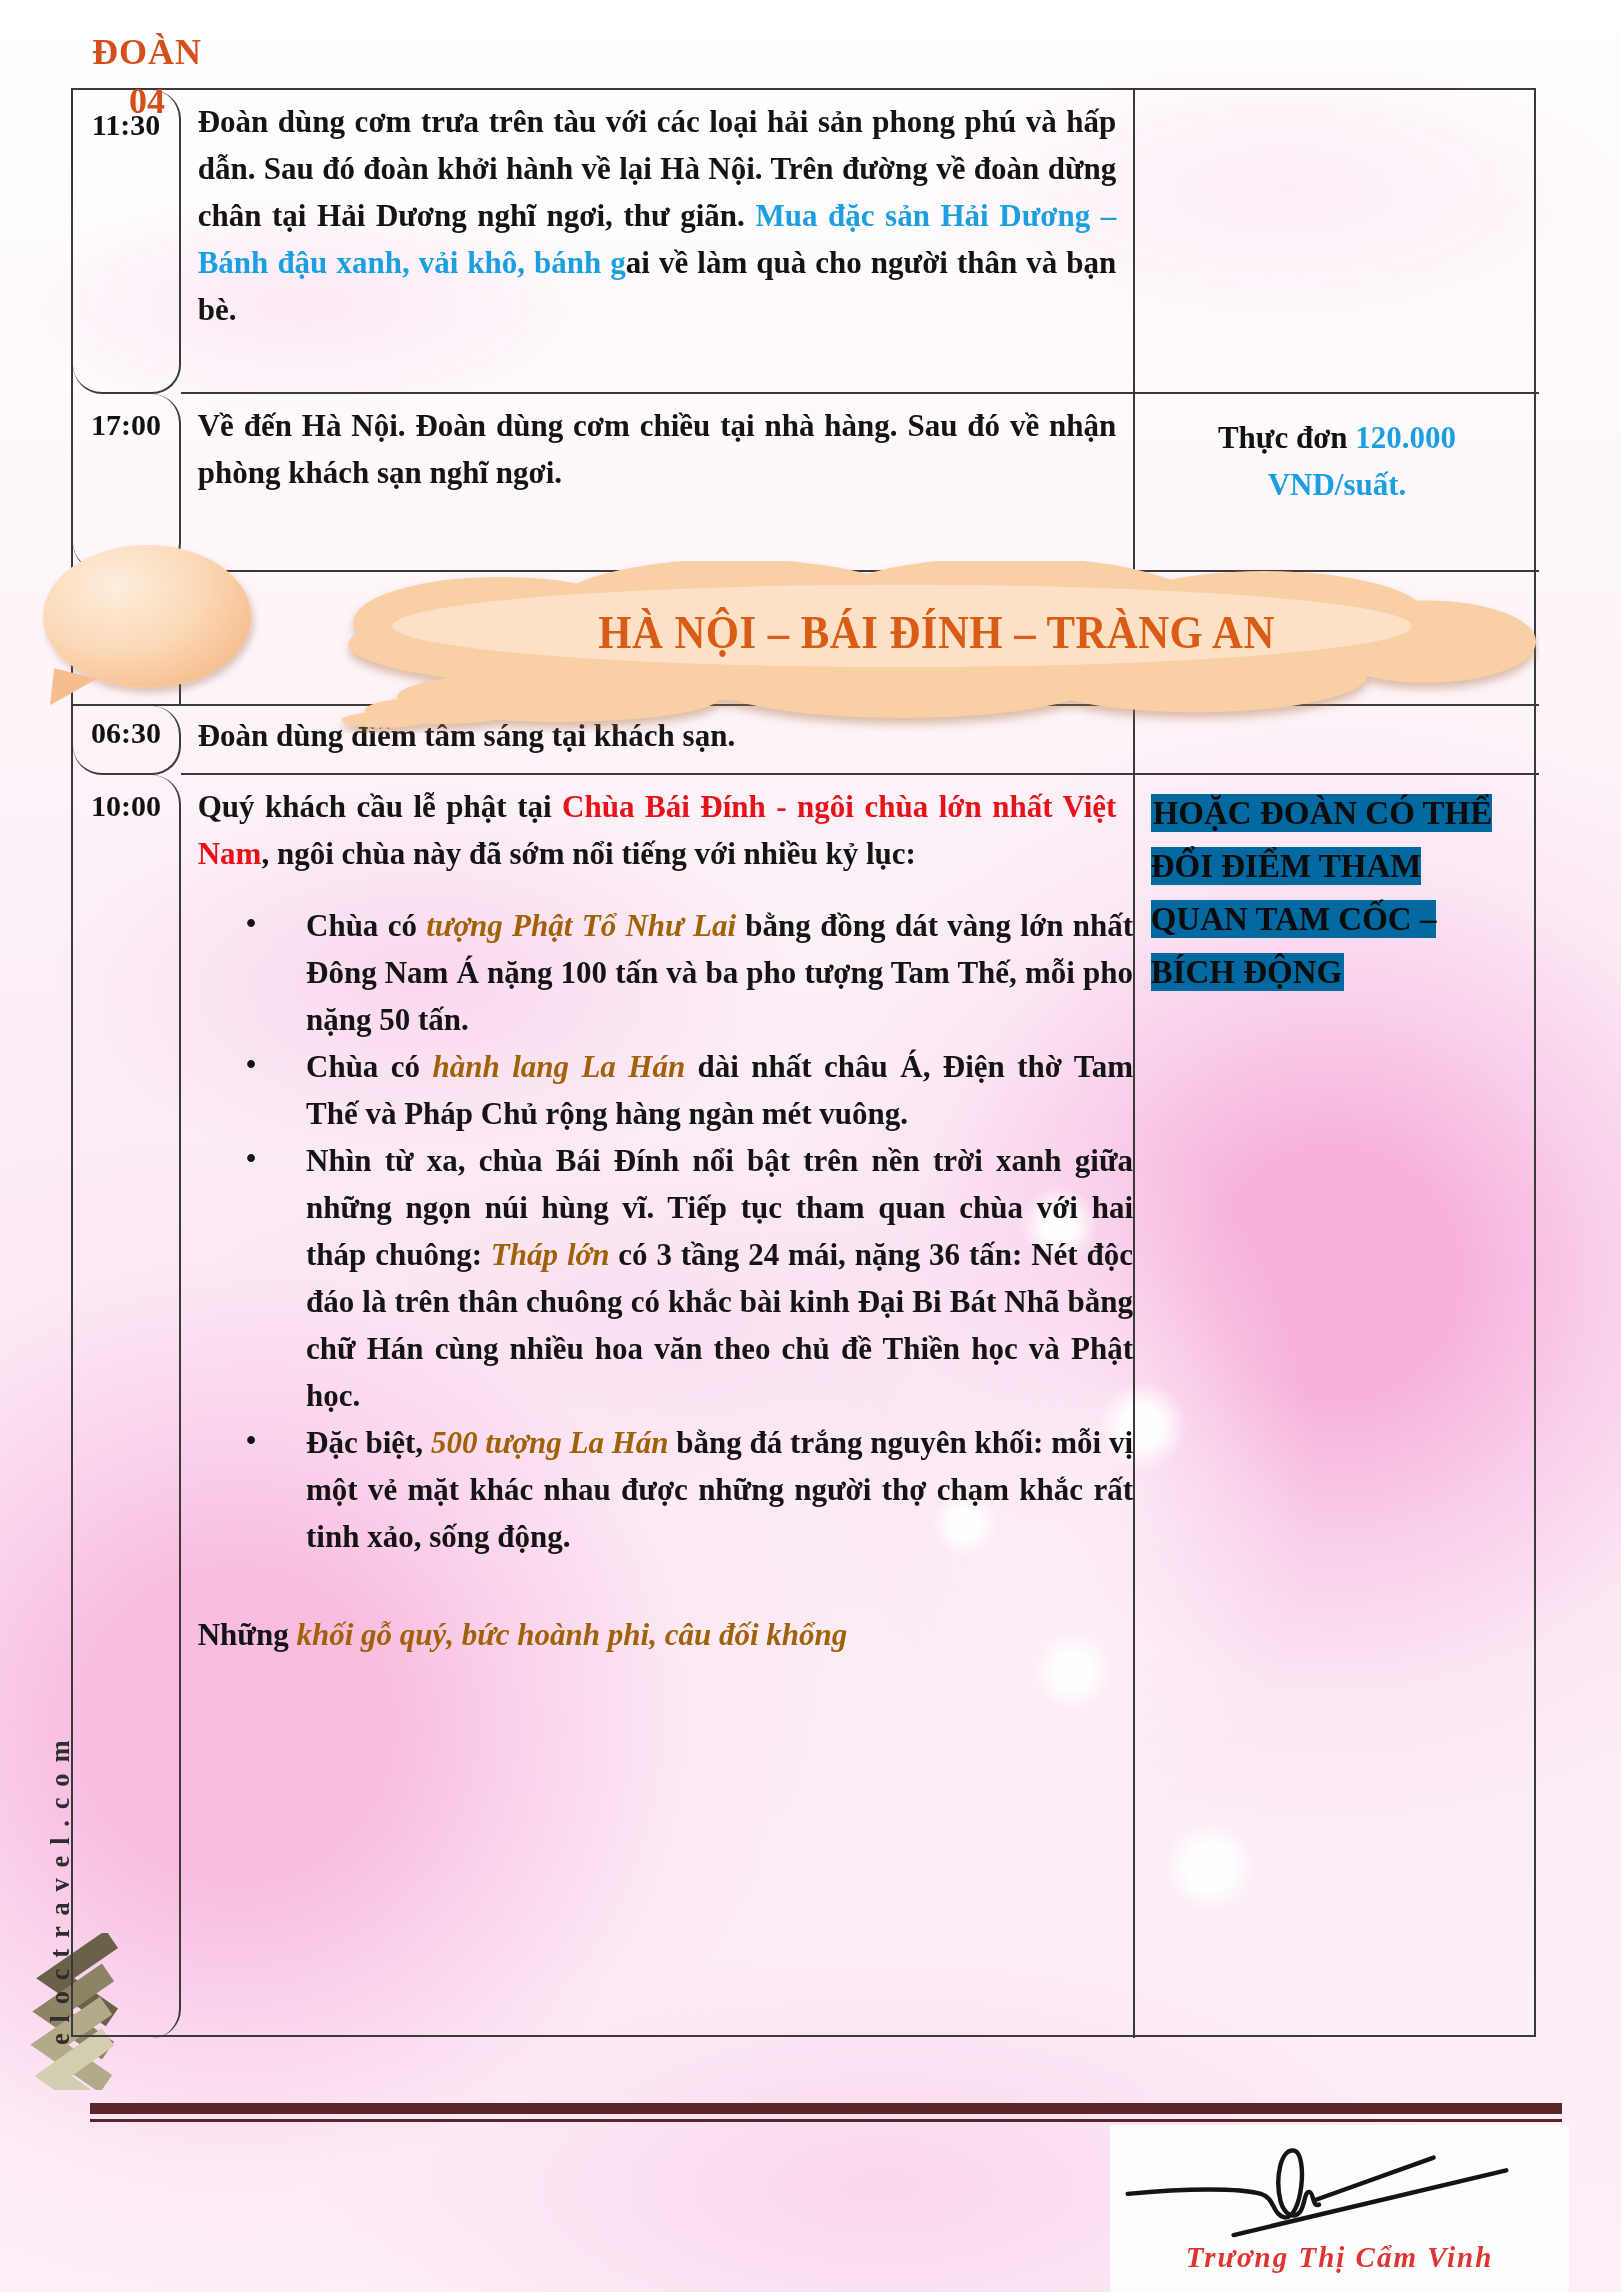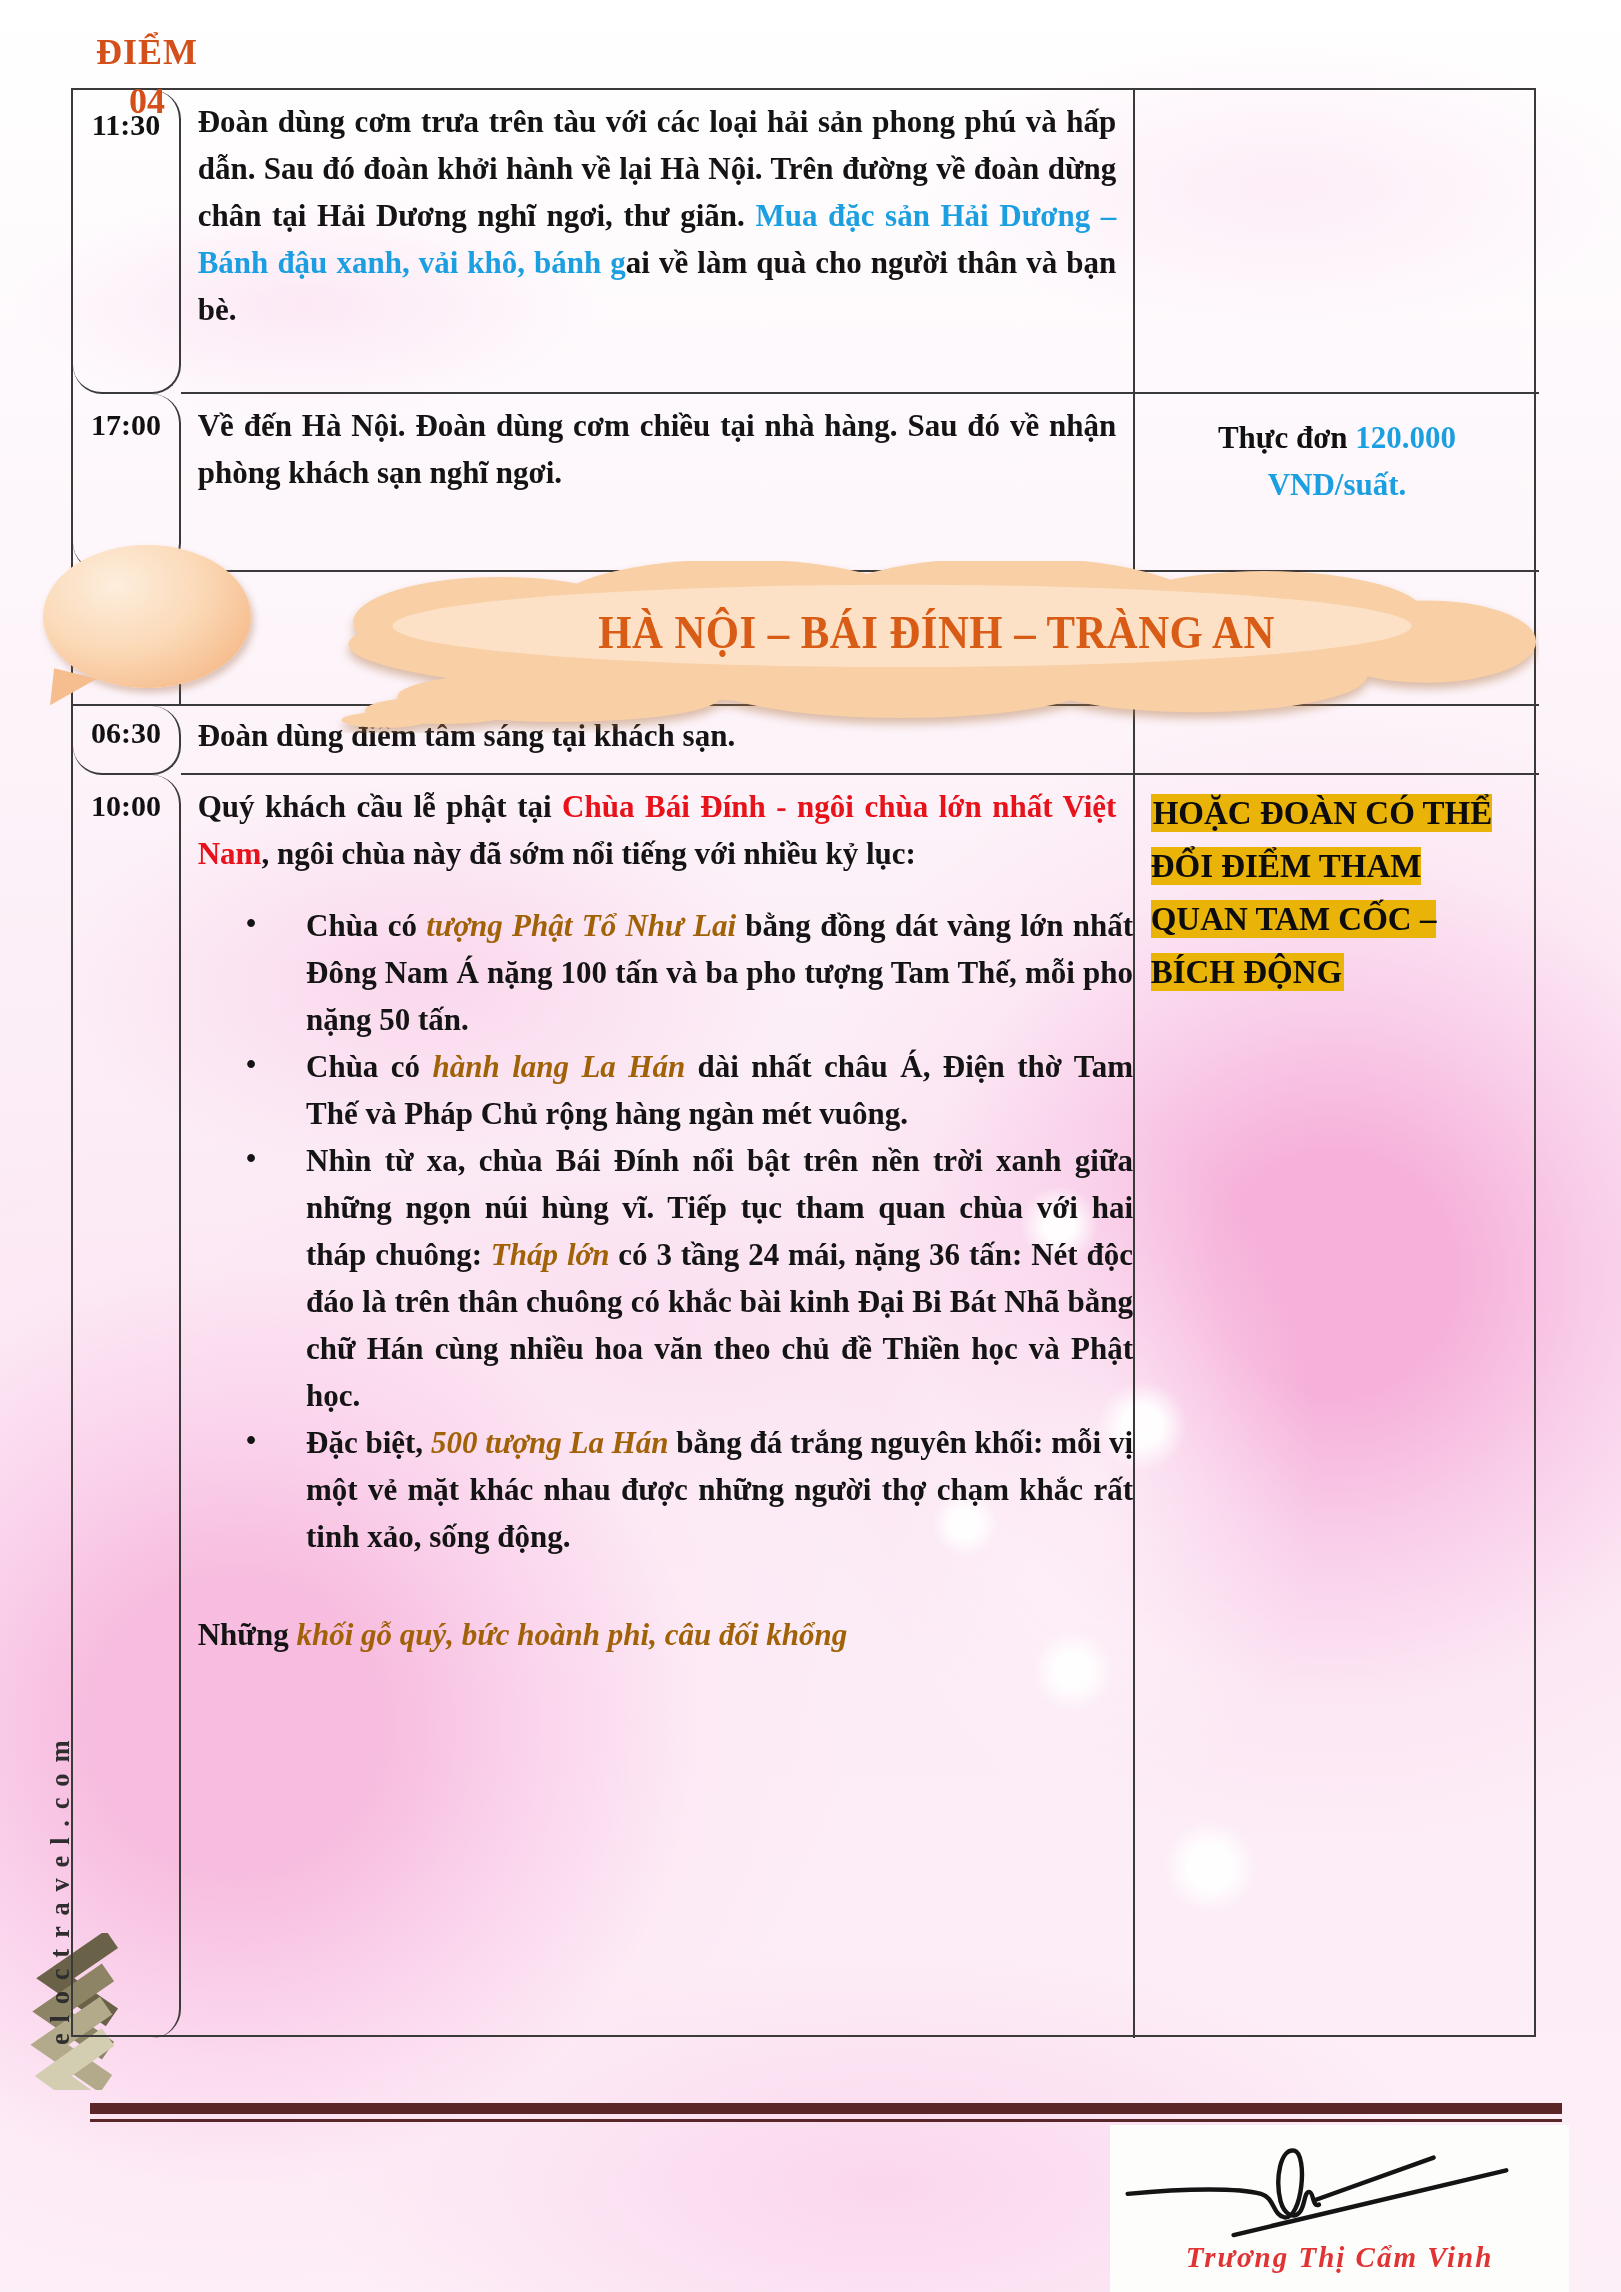--- a/index.html
+++ b/index.html
@@ -32,21 +32,21 @@
   .time{font-size:30px;color:#111;text-align:center;padding-top:13.7px;border-radius:29px;}
   .time.small{padding-top:9.8px;}
   .desc{font-size:31px;line-height:47px;color:#141414;text-align:justify;
         padding:7.8px 16.7px 0 16.7px;}
   .blue{color:#1b9fe0;}
   .blue-i{color:#a16207;font-style:italic;}
   .red{color:#e8121a;}
   .red-i{color:#e8121a;}
   .note-menu{font-size:31px;line-height:47px;color:#111;text-align:center;padding:19.6px 17.6px 0;}
   .note-hl-wrap{padding:11.8px 13.7px 0 15.7px;font-size:33px;line-height:53px;color:#0c0c0c;width:349px;}
-  .note-hl-wrap .hl{background:#eab308;padding:1px 2px;text-align:center;}
+  .note-hl-wrap .hl{background:#0369a1;padding:1px 2px;text-align:center;}
   ul.bullets{list-style:none;margin:25.5px 0 0 0;padding:0;}
   ul.bullets li{position:relative;padding-left:125px;margin:0;}
   ul.bullets li::before{content:"•";position:absolute;left:65px;top:-2px;font-size:29px;color:#141414;}
   .closing{margin-top:43px;}
   
   .day-balloon{position:absolute;left:43px;top:545px;width:208px;height:143px;z-index:6;
     border-radius:50%;
     background:radial-gradient(ellipse at 35% 28%, #fdeedd 0%, #fbd9b7 45%, #f6bd8e 80%, #f0ad79 100%);
     box-shadow:2.9px 4.9px 7.8px rgba(160,100,60,.35);}
   .day-balloon::after{content:"";position:absolute;left:5.9px;bottom:-21.6px;width:0;height:0;
@@ -142,21 +142,21 @@
       <ellipse cx="350" cy="112" rx="155" ry="38"></ellipse>
       <ellipse cx="650" cy="120" rx="205" ry="40"></ellipse>
       <ellipse cx="950" cy="116" rx="175" ry="38"></ellipse>
       <ellipse cx="300" cy="138" rx="165" ry="26"></ellipse>
       <ellipse cx="180" cy="152" rx="78" ry="14"></ellipse>
       <ellipse cx="122" cy="162" rx="44" ry="8"></ellipse>
     </g>
     <ellipse cx="650" cy="66" rx="520" ry="42" fill="rgba(255,241,226,.55)"></ellipse>
   </svg>
   <div class="day-balloon"></div>
-  <div class="day-label" style="left:43px;width:208px;">ĐIỂM</div>
+  <div class="day-label" style="left:43px;width:208px;">ĐOÀN</div>
   <div class="day-number" style="left:43px;width:208px;">04</div>
   <div class="banner-title">HÀ NỘI – BÁI ĐÍNH – TRÀNG AN</div>
 
   <div class="sep-thick"></div>
   <div class="sep-thin"></div>
 
   <div class="sig-box">
     <svg class="sig-svg" viewBox="0 0 468 112">
       <g fill="none" stroke="#141414" stroke-width="4.5" stroke-linecap="round">
         <path d="M18,64 C80,58 132,58 154,64 C168,68 166,86 178,88 C196,90 202,24 188,20 C174,17 168,48 174,72 C178,86 188,90 194,82 C199,75 198,62 203,62 C208,62 206,78 213,75"></path>

